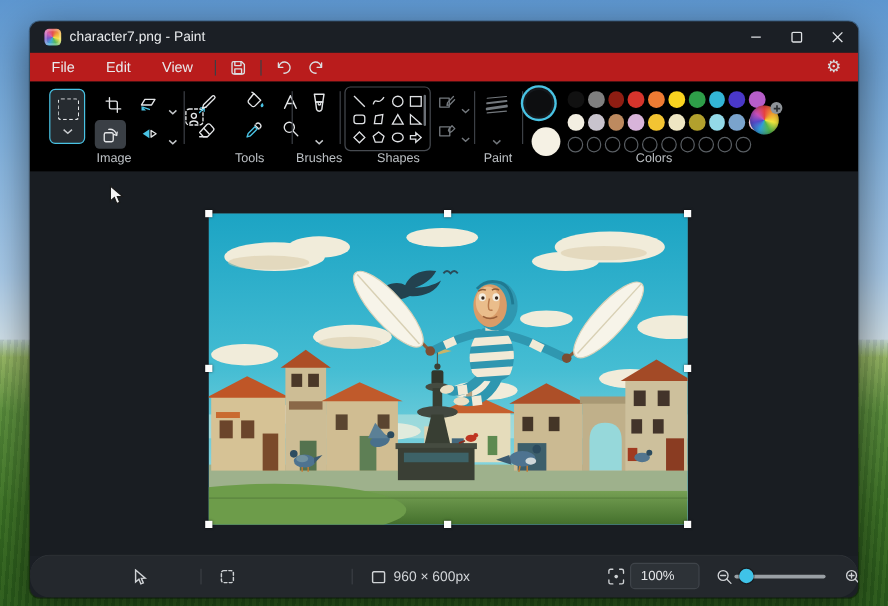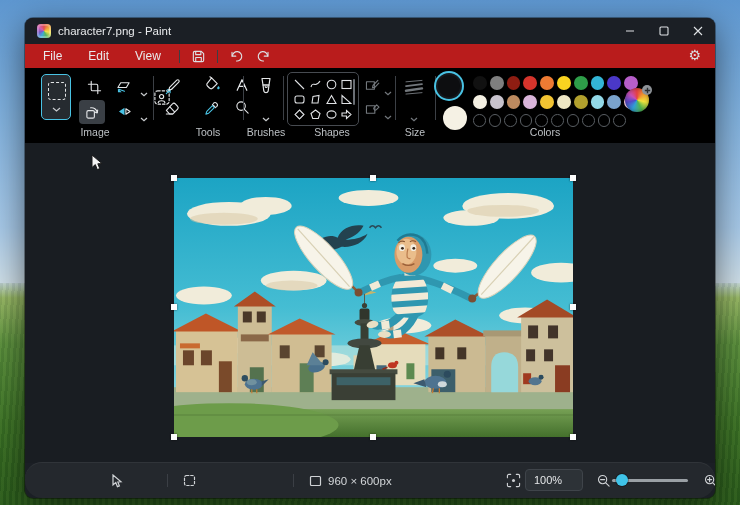--- a/index.html
+++ b/index.html
@@ -329,21 +329,21 @@
         <svg width="20" height="16" viewBox="0 0 21 17">
           <path d="M2 3 L19 1.5" stroke-width="1"></path>
             <path d="M2 7.5 L19 5.5" stroke-width="1.8"></path>
             <path d="M2 12.5 L19 10" stroke-width="2.6"></path>
             <path d="M2 16 L19 14.5" stroke-width="1"></path>
         </svg>
       </button>
       <span class="chev" style="left:385px;top:40px"><svg width="8" height="5">
             <path d="M1 1 L4 3.8 L7 1" stroke="#73787d"></path>
           </svg></span>
-      <span class="tlabel" style="left:390px">Size</span>
+      <span class="tlabel" style="left:390px">Paint</span>
 
       <span class="tsep" style="left:410px"></span>
 
       <button class="fg-swatch" style="background: rgb(13, 14, 16);"></button>
       <button class="bg-swatch" style="background: rgb(245, 241, 228);"></button>
       <div class="palette-row" style="top:8px">
           <span class="swatch" style="background: rgb(17, 17, 17);"></span>
           <span class="swatch" style="background: rgb(127, 127, 127);"></span>
           <span class="swatch" style="background: rgb(142, 29, 18);"></span>
           <span class="swatch" style="background: rgb(213, 52, 44);"></span>

